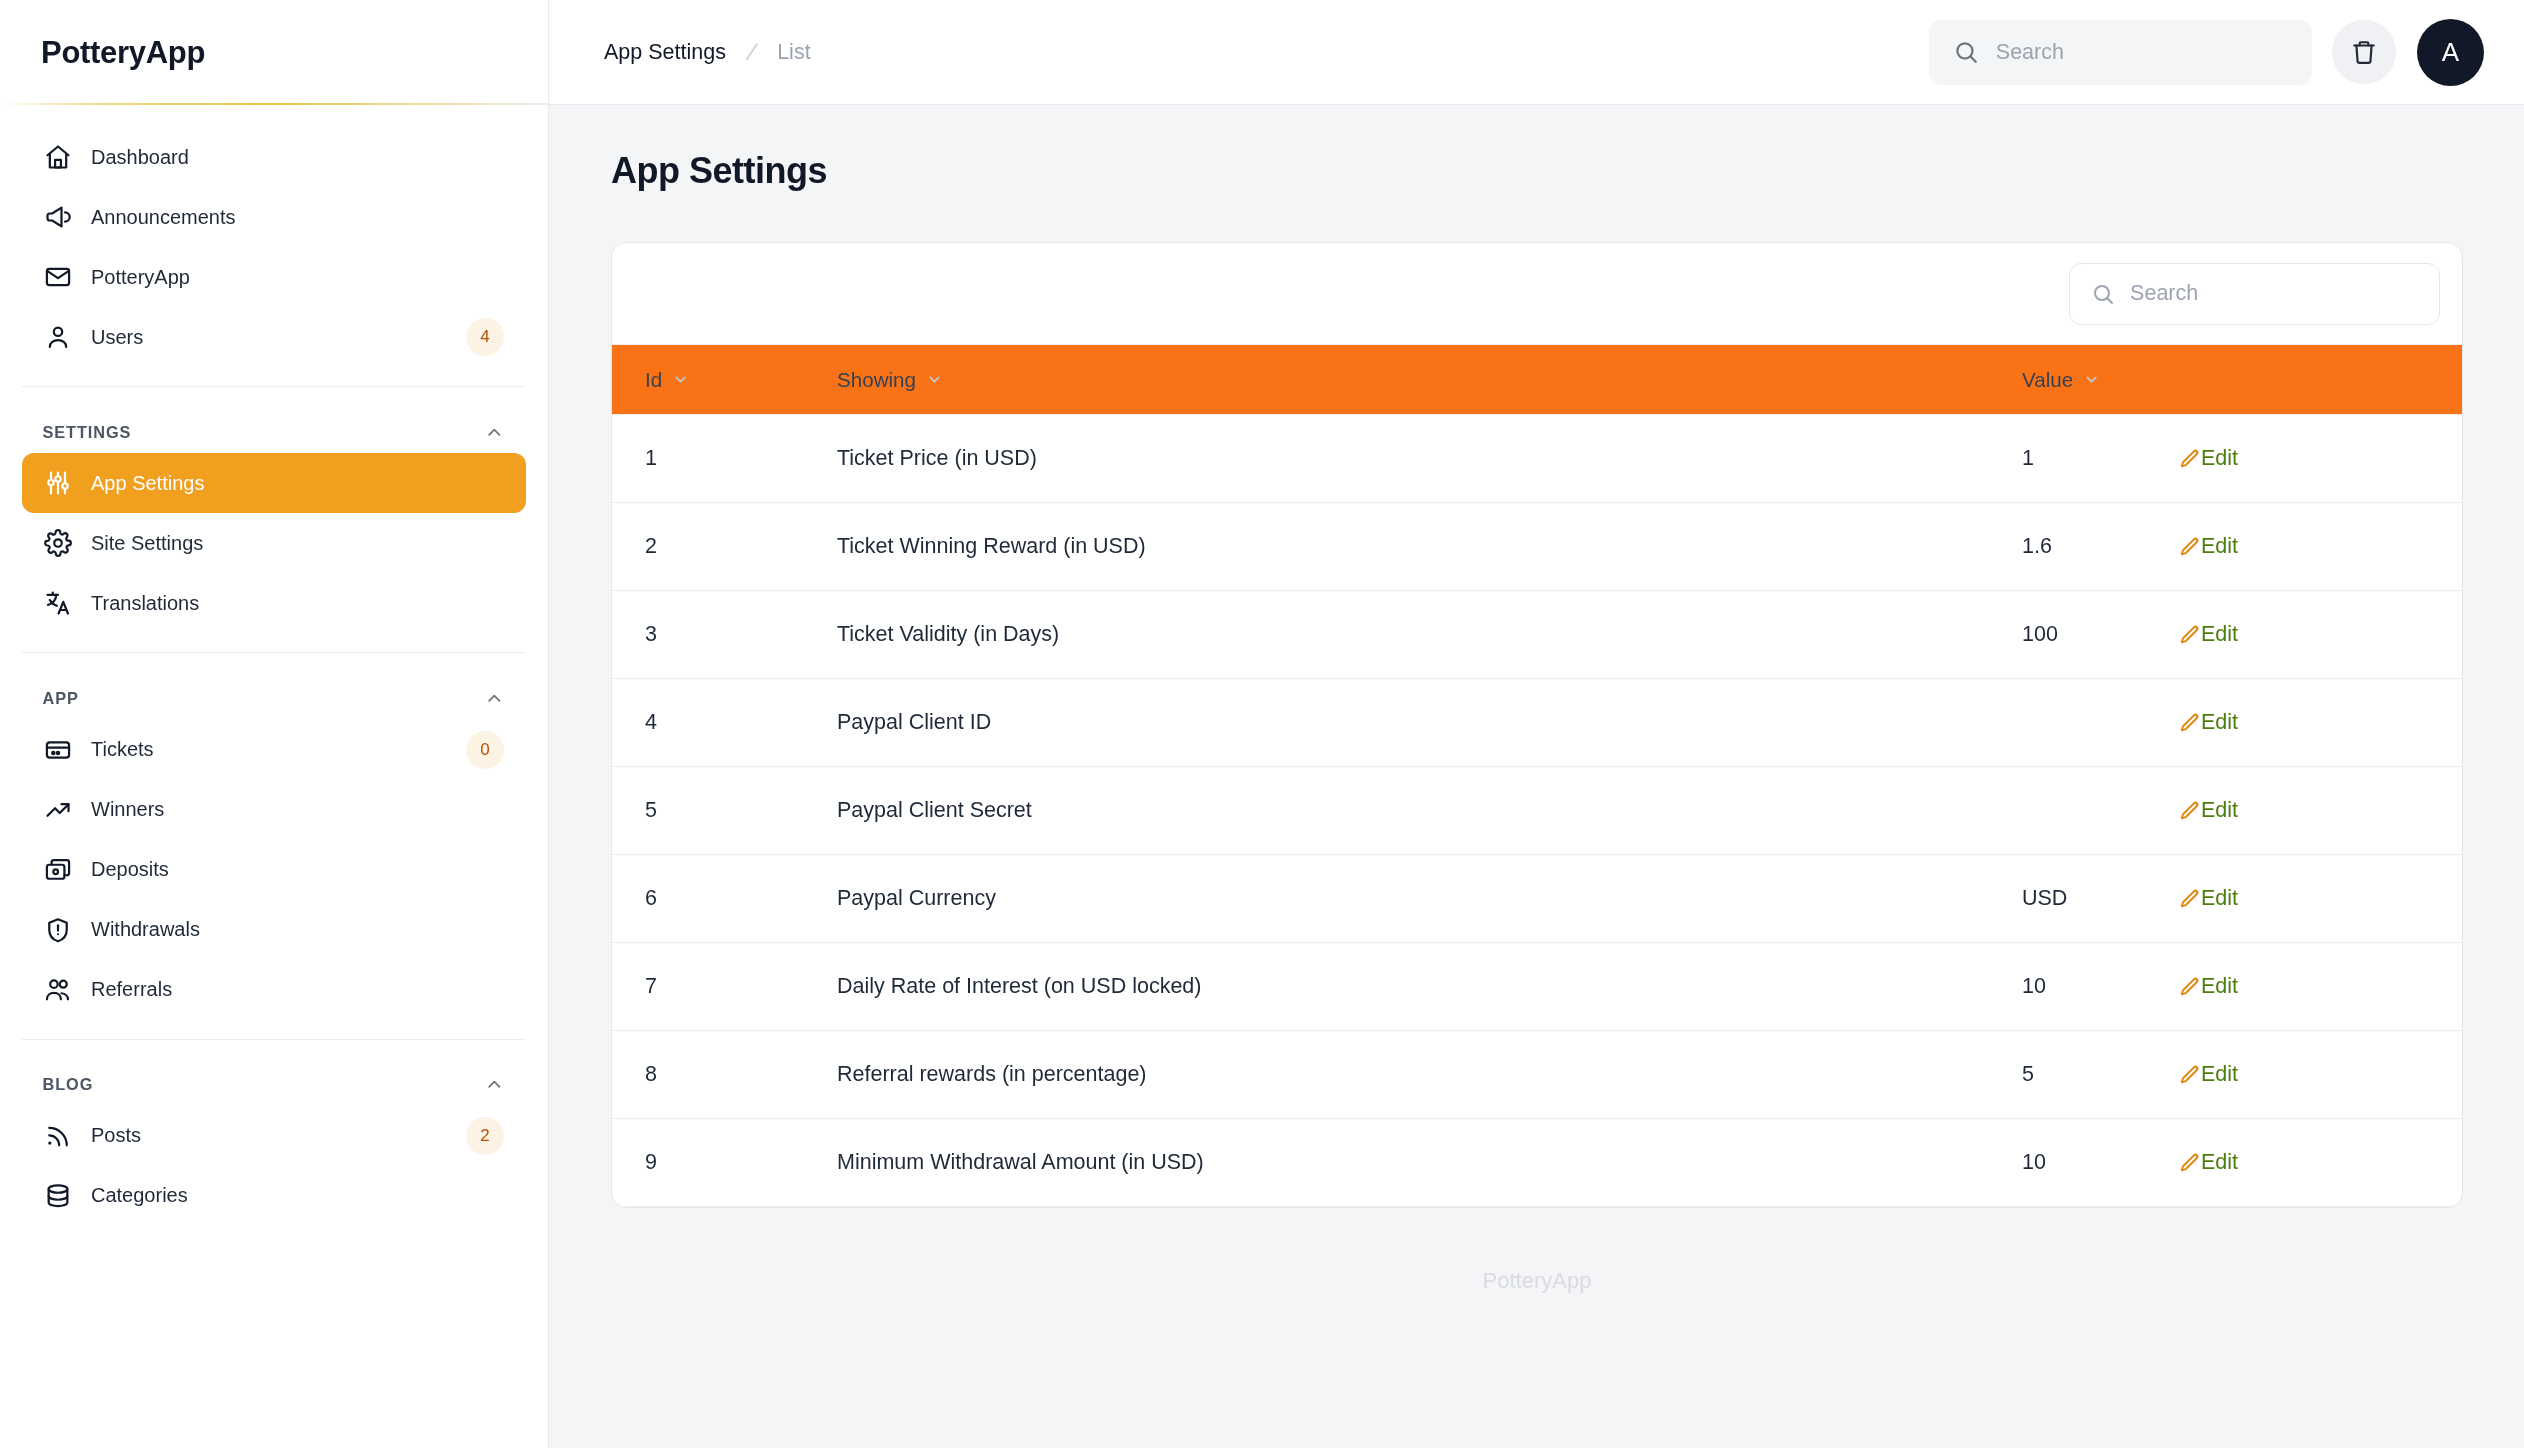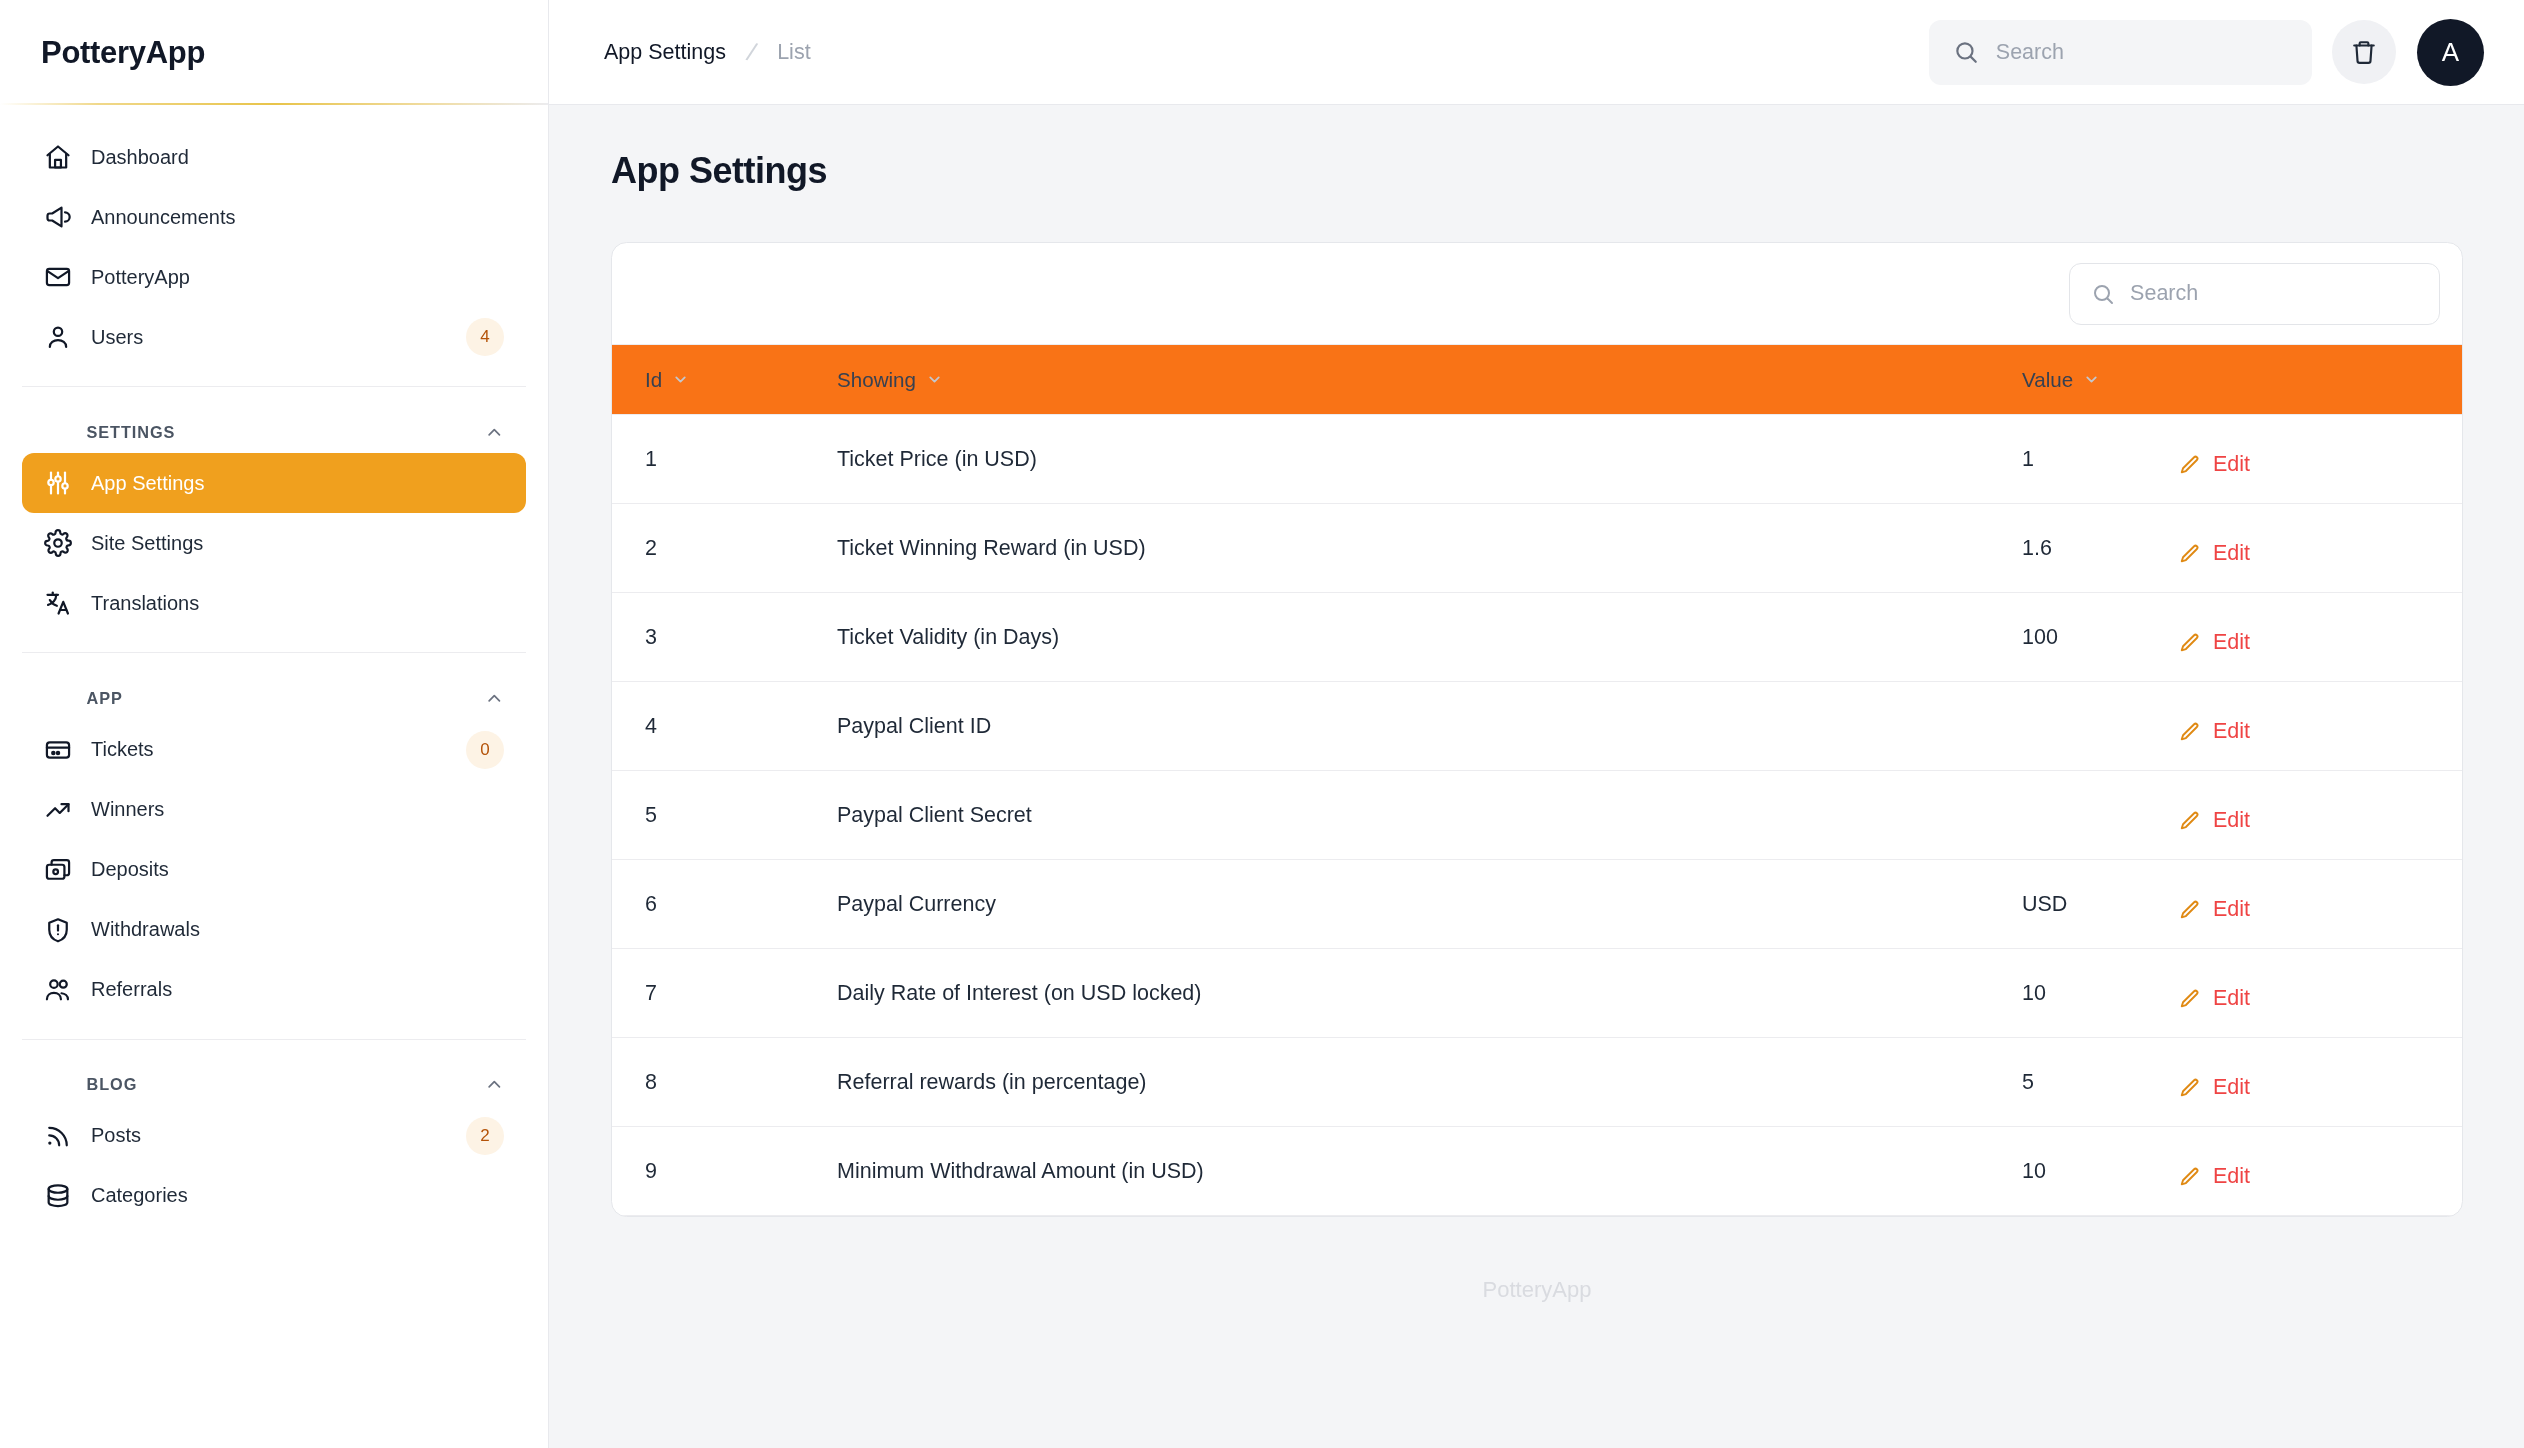--- a/index.html
+++ b/index.html
@@ -29,21 +29,21 @@
     background:linear-gradient(to right,#ffffff 0%,#f0d88a 18%,#e8c44a 50%,#f0dca0 78%,#ececef 100%);
   }
   .nav { padding:22px 22px 0 22px; }
   .nav-group { padding-bottom:19px; }
   .nav-group + .nav-group { border-top:0.9px solid #ececef; padding-top:34px; }
   .group-label-row {
     display:flex; align-items:center; justify-content:space-between;
     padding:0 20.6px 10.3px 20.6px;
   }
   .group-label {
-    font-size:16.3px; font-weight:700; color:#4b5563; letter-spacing:0.9px;margin-left:44px;
+    font-size:16.3px; font-weight:700; color:#4b5563; letter-spacing:0.9px;
   }
   .chev-up { width:22px; height:22px; color:#6b7280; display:flex; align-items:center; justify-content:center;}
   .nav-item {
     display:flex; align-items:center; gap:19px;
     height:60px; padding:0 22px; border-radius:12px;
     color:#1f2937; font-size:20px; cursor:pointer; position:relative;
   }
   .nav-item .ico { width:28px; height:28px; flex:0 0 28px; display:flex; align-items:center; justify-content:center; color:#111827; }
   .nav-item .lbl { flex:1 1 auto; }
   .nav-item.active { background:#f0a01e; color:#ffffff; }
@@ -115,22 +115,22 @@
   .sort-ico { color:#c3c7ce; display:flex; align-items:center; }
   .col-id { width:225px; padding-left:33px !important; }
   .col-var { width:1185px; }
   .col-val { width:auto; }
   .col-act { width:283px; }
   td { font-size:21.5px; color:#1f2937; padding:26px 0; height:88px; vertical-align:middle; }
   tbody tr { border-bottom:0.9px solid #ececef; }
   tbody tr:last-child { border-bottom:0.9px solid #ececef; }
   td.c-id { padding-left:33px; }
   .edit-link {
-    display:flex; align-items:center; justify-content:flex-start; gap:12px;
-    color:#ef4444; font-size:21.5px; cursor:pointer; padding-right:33px;margin-top:11px;
+    display:flex; align-items:center; justify-content:flex-start; 
+    color:#4d7c0f; font-size:21.5px; cursor:pointer; padding-right:33px;
   }
   .pencil { color:#e08a14; display:flex; }
 
   .card-footer {
     display:flex; align-items:center; height:101px; padding:0 33px; gap:0;
   }
   .showing { font-size:20.6px; color:#1f2937; }
   .per-page-wrap { display:flex; align-items:center; gap:19px; margin-left:237px; }
   .select {
     width:105px; height:57px; border:0.9px solid #e3e5e9; border-radius:10.3px;

